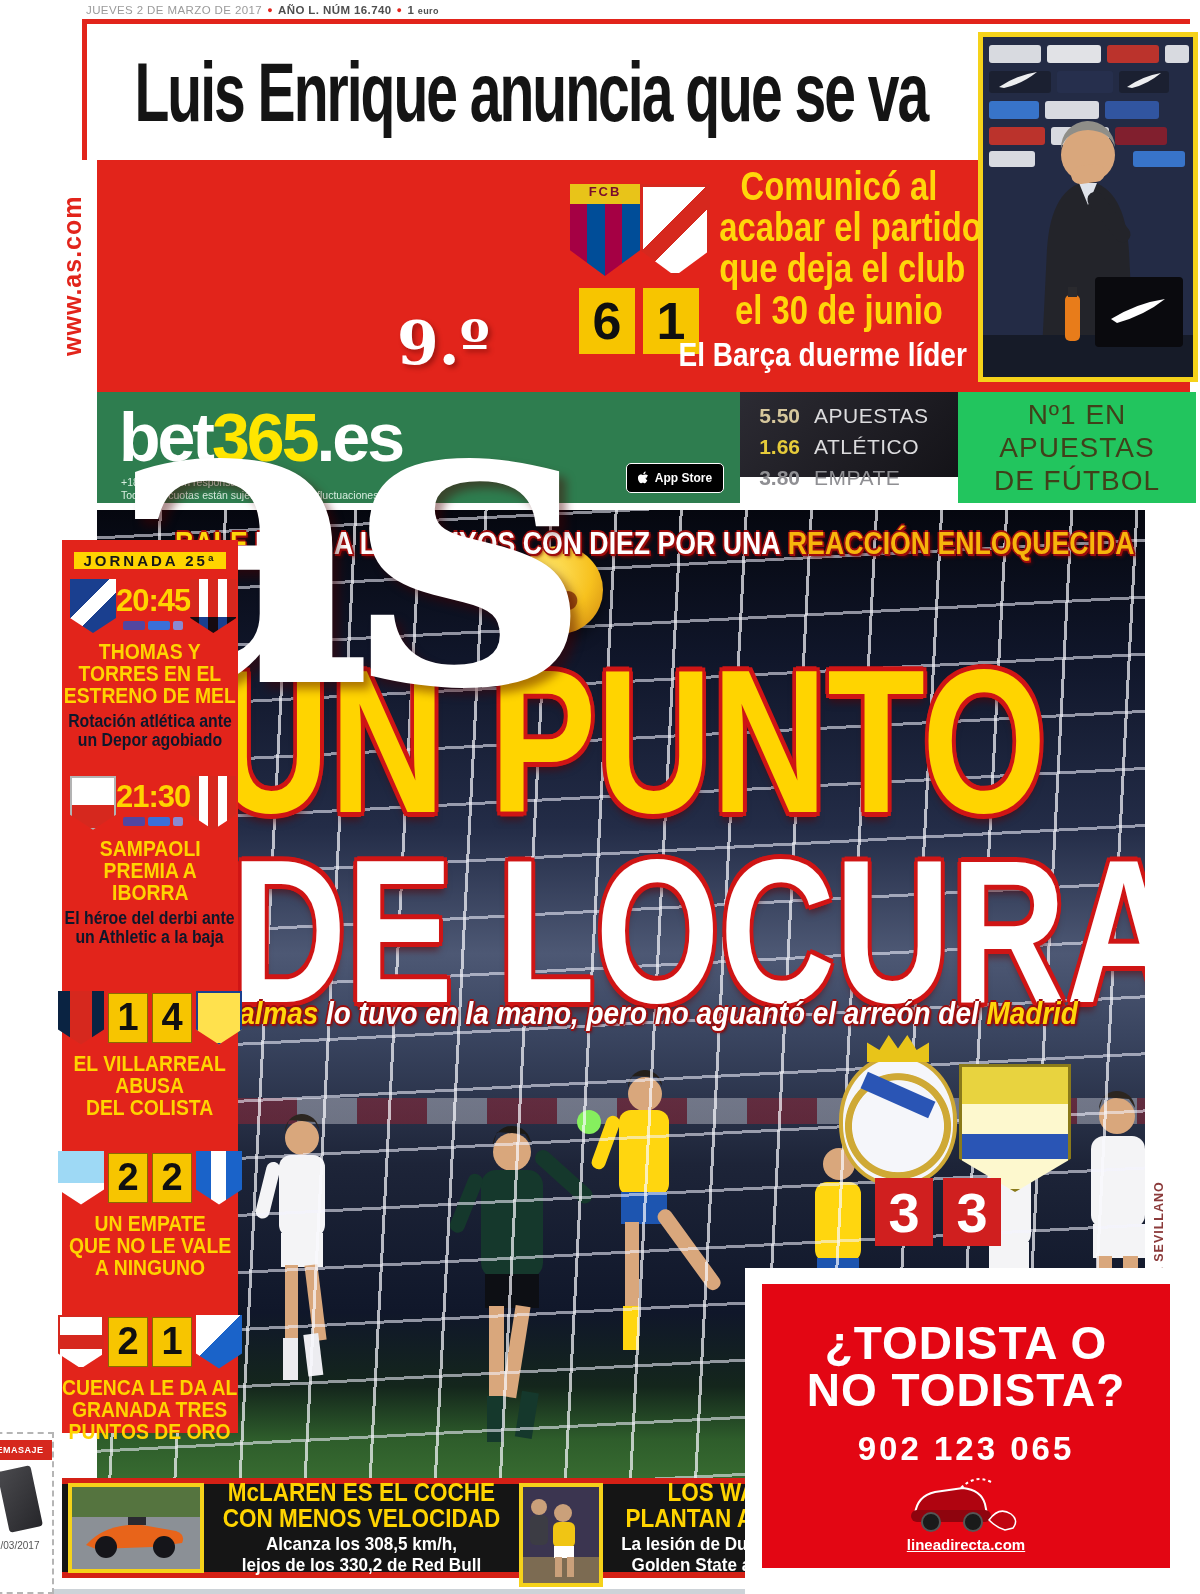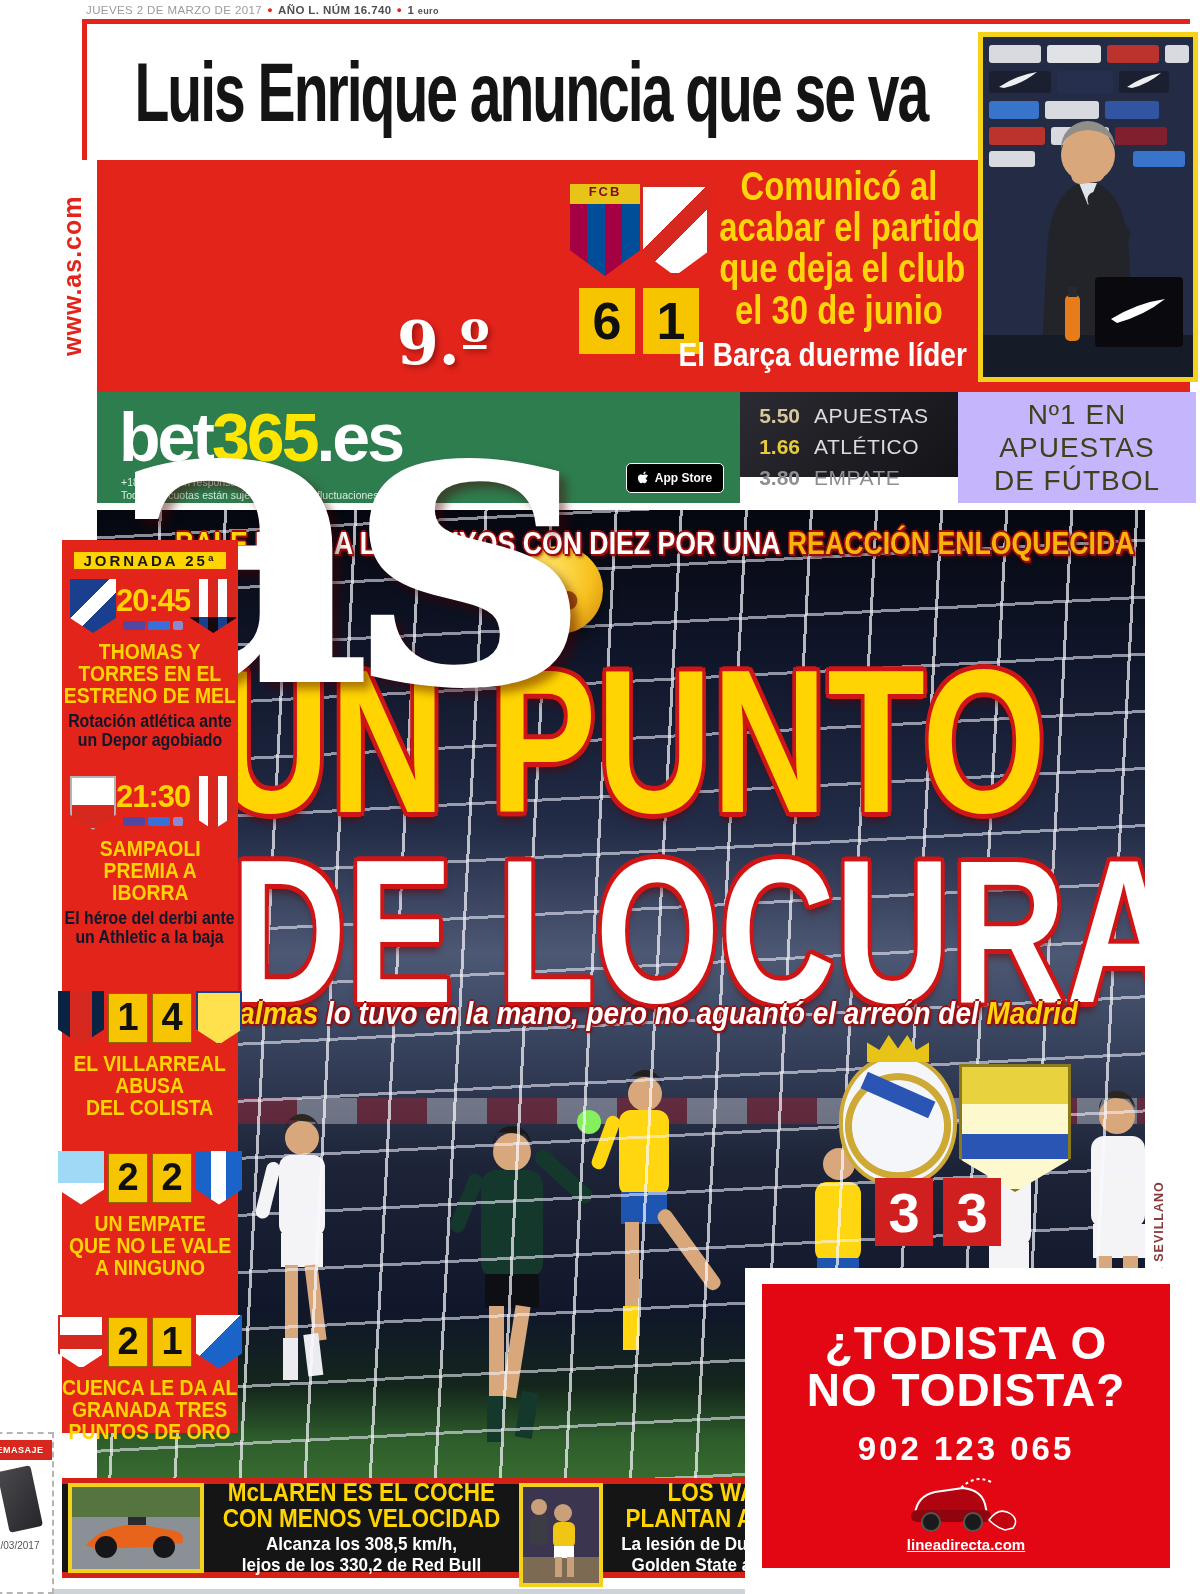--- a/index.html
+++ b/index.html
@@ -61,21 +61,21 @@
     border-radius:5px;display:flex;align-items:center;justify-content:center;gap:5px;color:#fff;font-size:12px;font-weight:bold;}
   .apple-glyph{width:12px;height:14px;display:inline-block;}
   .odds-panel{position:absolute;left:740px;top:392px;width:218px;height:85px;
     background:linear-gradient(135deg,#2c2b33 0%,#141318 100%);padding-top:8px;box-sizing:border-box;}
   .odds-row{display:flex;align-items:center;height:31px;font-size:21px;}
   .odds-val{width:60px;text-align:right;font-weight:bold;}
   .odds-team{margin-left:14px;letter-spacing:.5px;}
   .odds-row:nth-child(1) .odds-val{color:#d6c79c;} .odds-row:nth-child(1) .odds-team{color:#dcdcde;}
   .odds-row:nth-child(2) .odds-val{color:#e6cb3a;} .odds-row:nth-child(2) .odds-team{color:#dcdcde;}
   .odds-row:nth-child(3) .odds-val{color:#8f8f93;} .odds-row:nth-child(3) .odds-team{color:#8f8f93;}
-  .n1-box{position:absolute;left:958px;top:392px;width:238px;height:111px;background:#c4b5fd;
+  .n1-box{position:absolute;left:958px;top:392px;width:238px;height:111px;background:#22c55e;
     display:flex;flex-direction:column;align-items:center;justify-content:center;
     color:#40401a;font-size:28px;line-height:1.18;letter-spacing:1px;}
 
   
   .main-photo{position:absolute;left:97px;top:510px;width:1048px;height:1056px;overflow:hidden;
     background:linear-gradient(180deg,#05070f 0%,#10162a 14%,#232c47 30%,#4d5874 42%,#39445f 50%,
       #1d2438 62%,#10172a 76%,#14261c 83%,#2e5d2b 88%,#4c8a3c 100%);}
   .led{position:absolute;left:0;right:0;top:588px;height:26px;opacity:.4;
     background:repeating-linear-gradient(90deg,#b3202c 0 70px,#d9d9e2 70px 130px);}
   .net{position:absolute;inset:0;opacity:.95;background:

